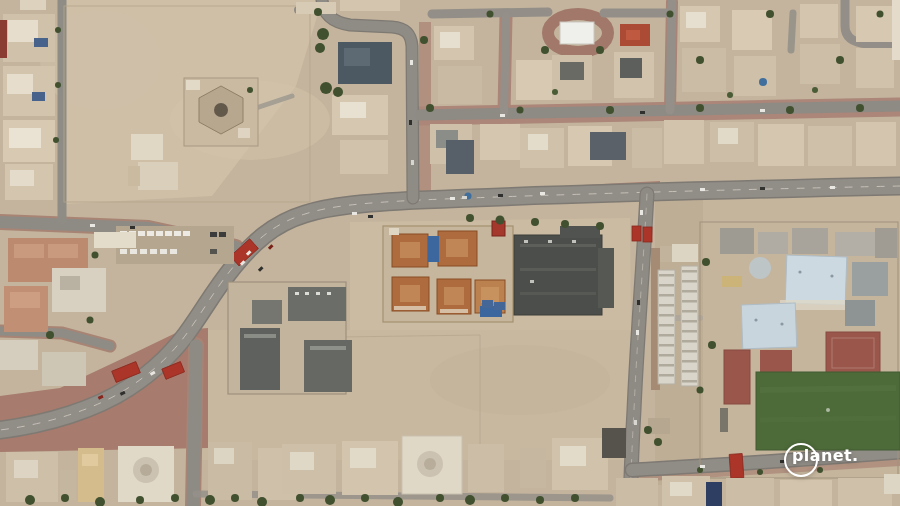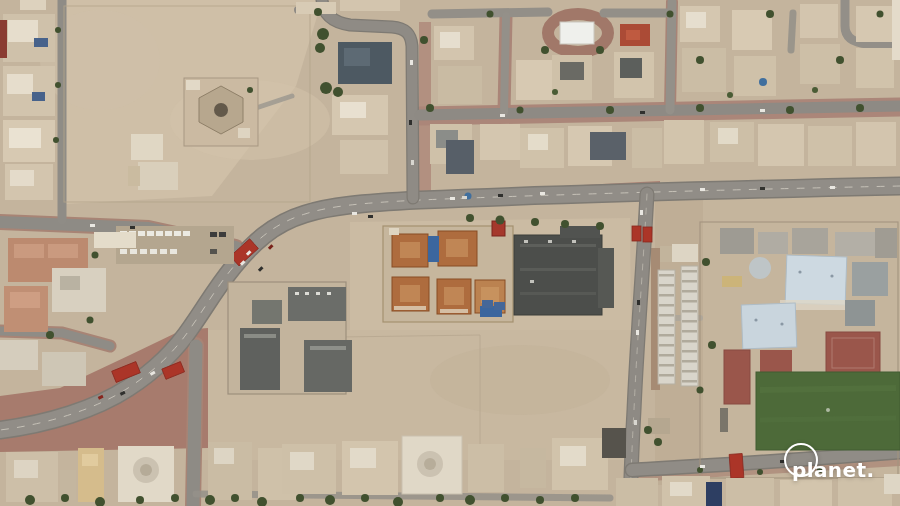--- a/index.html
+++ b/index.html
@@ -3,21 +3,21 @@
 <meta charset="utf-8">
 <style>
   html,body{margin:0;padding:0;background:#222;}
   .stage{position:relative;width:900px;height:506px;overflow:hidden;background:#c4b49c;
          font-family:"DejaVu Sans",sans-serif;}
   .stage svg{position:absolute;inset:0;filter:blur(.35px) saturate(.97);}
   .planet-logo{position:absolute;left:784px;top:443px;width:100px;height:42px;color:#fff;
                filter:drop-shadow(0 1px 2px rgba(0,0,0,.28));}
   .planet-ring{position:absolute;left:0;top:0;width:30px;height:30px;border:2.6px solid #ffffff;
                border-radius:50%;}
-  .planet-text{position:absolute;left:8px;top:15px;font-size:20px;font-weight:bold;
+  .planet-text{position:absolute;left:8px;top:3px;font-size:16px;font-weight:bold;
                letter-spacing:.4px;font-family:"DejaVu Sans",sans-serif;}
 </style>
 </head>
 <body>
 
 <div class="stage">
   <svg width="900" height="506" viewBox="0 0 900 506" xmlns="http://www.w3.org/2000/svg">
       <g>
         <rect x="0" y="0" width="900" height="506" fill="#c4b49c"></rect>
         <path d="M60,0 L322,0 L296,86 L212,196 L64,204 Z" fill="#cfbfa6"></path>

